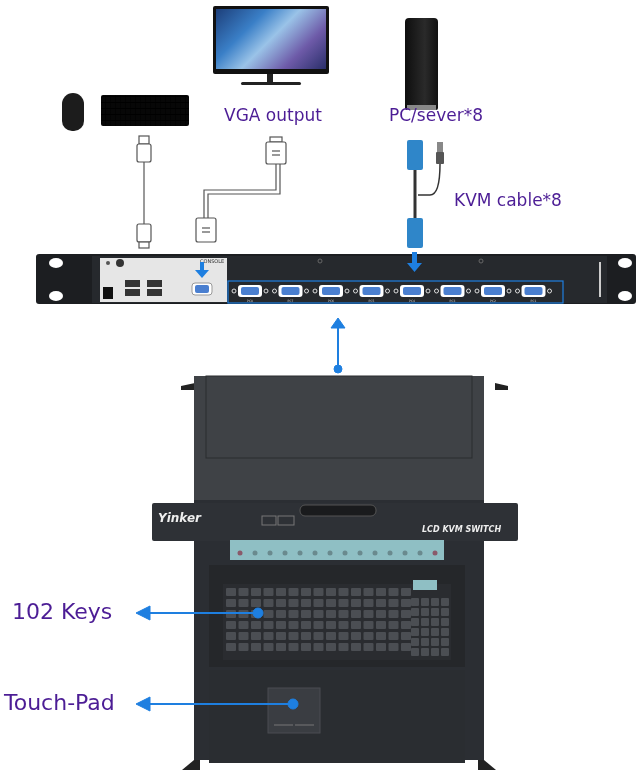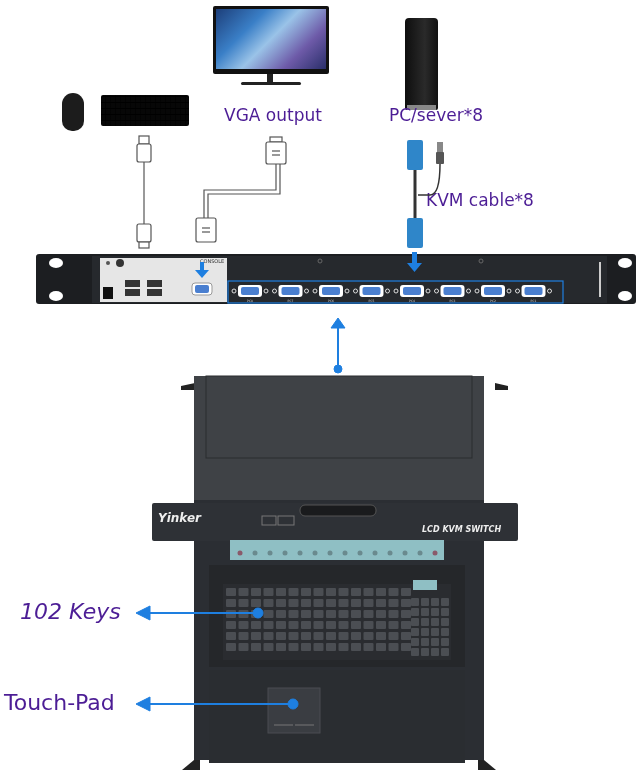--- a/index.html
+++ b/index.html
@@ -23,21 +23,21 @@
   <div style="position:absolute;left:58px;top:68px;width:6px;height:8px;background:#222;"></div>
   <div style="position:absolute;left:32px;top:76px;width:60px;height:3px;background:#222;border-radius:2px;"></div>
 </div>
 
 <div class="abs" style="left:405px;top:18px;width:33px;height:92px;background:linear-gradient(90deg,#0e0e0e,#2a2a2a 60%,#111);border-radius:4px 4px 2px 2px;">
   <div style="position:absolute;left:2px;bottom:0;width:29px;height:5px;background:#888;"></div>
 </div>
 
 <div class="label lbl-top" style="left:224px;top:105px;">VGA output</div>
 <div class="label lbl-top" style="left:389px;top:105px;">PC/sever*8</div>
-<div class="label lbl-top" style="left:426px;top:190px;">KVM cable*8</div>
+<div class="label lbl-top" style="left:454px;top:190px;">KVM cable*8</div>
 
 <svg width="640" height="776">
 
   <g fill="#fff" stroke="#555" stroke-width="1.2">
     <rect x="139" y="136" width="10" height="8"></rect>
     <rect x="137" y="144" width="14" height="18" rx="2"></rect>
     <line x1="144" y1="162" x2="144" y2="224"></line>
     <rect x="137" y="224" width="14" height="18" rx="2"></rect>
     <rect x="139" y="242" width="10" height="6"></rect>
   </g>
@@ -320,14 +320,14 @@
     <polygon points="136,613 150,606 150,620"></polygon>
     <circle cx="258" cy="613" r="5"></circle>
   </g>
   <g fill="#1e7fe0" stroke="#1e7fe0">
     <line x1="148" y1="704" x2="293" y2="704" stroke-width="2"></line>
     <polygon points="136,704 150,697 150,711"></polygon>
     <circle cx="293" cy="704" r="5"></circle>
   </g>
 </svg>
 
-<div class="label lbl-side" style="left:20px;top:599px;font-style:italic;">102 Keys</div>
+<div class="label lbl-side" style="left:12px;top:599px;">102 Keys</div>
 <div class="label lbl-side" style="left:4px;top:690px;text-align:right;">Touch-Pad</div>
 
 </body></html>

